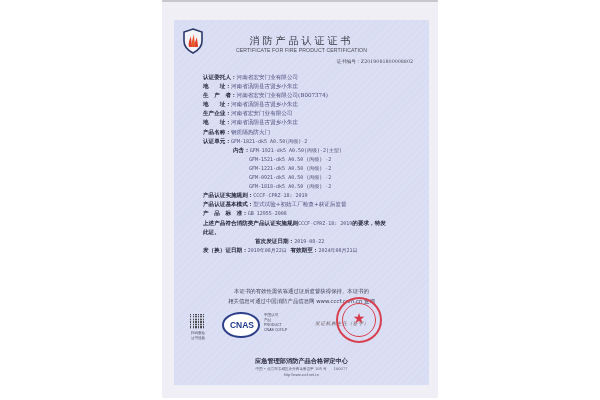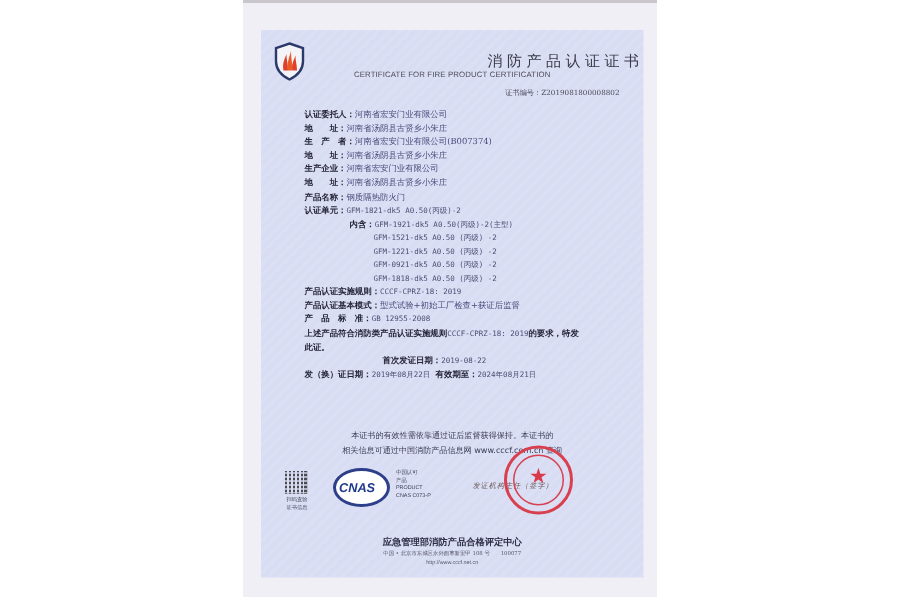--- a/index.html
+++ b/index.html
@@ -2,39 +2,39 @@
 <html><head>
 <meta charset="utf-8">
 <style>
   html, body { margin: 0; padding: 0; background: #ffffff; }
   body { width: 600px; height: 400px; position: relative; overflow: hidden; font-family: "DejaVu Serif", serif; }
   .top-strip { position: absolute; left: 162px; top: 0; width: 276px; height: 2px; background: #c9c7cc; }
   .card { position: absolute; left: 162px; top: 2px; width: 276px; height: 396px; background: #f1eff6; }
   .panel { position: absolute; left: 12px; top: 18px; width: 255px; height: 365px; background: #d9ddf3;
            background-image: repeating-linear-gradient(135deg, rgba(255,255,255,0.08) 0 2px, rgba(0,0,0,0) 2px 5px); }
   .logo { position: absolute; left: 8px; top: 8px; width: 22px; height: 26px; }
-  .title { position: absolute; left: 0; right: 0; top: 14px; text-align: right; font-size: 10px; letter-spacing: 3px; color: #3a3a48; font-family: "DejaVu Sans", sans-serif; }
+  .title { position: absolute; left: 0; right: 0; top: 14px; text-align: center; font-size: 10px; letter-spacing: 3px; color: #3a3a48; font-family: "DejaVu Sans", sans-serif; }
   .subtitle { position: absolute; left: 0; right: 0; top: 27px; text-align: center; font-size: 5.2px; color: #4b4b58; font-family: "Liberation Sans", sans-serif; letter-spacing: 0.1px; }
   .cert-no { position: absolute; right: 16px; top: 38px; font-size: 4.8px; color: #4b4b58; }
   .body-text { position: absolute; left: 29px; top: 53px; width: 215px; font-size: 5.6px; color: #3e3f70; line-height: 9.1px; }
   .row { white-space: nowrap; height: 9.1px; }
   .lbl { font-weight: bold; color: #25253a; font-family: "DejaVu Sans", sans-serif; display: inline-block; }
   .val { color: #4a4a7a; }
   .mono { font-family: "DejaVu Sans Mono", monospace; font-size: 5px; color: #4d4d72; }
   .indent1 { padding-left: 30px; }
   .indent2 { padding-left: 42px; }
   .ind-first { padding-left: 46px; }
   .notice { position: absolute; left: 0; right: 0; top: 266px; text-align: center; font-size: 5.4px; color: #3b3b55; line-height: 10px; font-family: "DejaVu Sans", sans-serif; }
   .qr { position: absolute; left: 16px; top: 294px; width: 15px; height: 15px; background:
         repeating-linear-gradient(90deg, #333 0 1.4px, #d9ddf3 1.4px 2.6px),
         #333; opacity: 0.85; }
   .qr::after { content: ""; position: absolute; inset: 0; background: repeating-linear-gradient(0deg, rgba(217,221,243,0.7) 0 1.2px, transparent 1.2px 2.6px); }
   .qr-caption { position: absolute; left: 12px; top: 311px; width: 24px; text-align: center; font-size: 3.5px; color: #4a4a62; line-height: 4.5px; }
   .cnas { position: absolute; left: 48px; top: 292px; width: 38px; height: 26px; border-radius: 50%; background: #ffffff; border: 2.5px solid #2e3f8a; box-sizing: border-box; }
-  .cnas-text { position: absolute; left: 2px; right: 0; top: 6px; text-align: left; font-size: 8.5px; font-weight: bold; font-style: italic; color: #1f3a8c; font-family: "Liberation Sans", sans-serif; }
+  .cnas-text { position: absolute; left: 2px; right: 0; top: 6px; text-align: center; font-size: 8.5px; font-weight: bold; color: #1f3a8c; font-family: "Liberation Sans", sans-serif; }
   .cnas-info { position: absolute; left: 90px; top: 293px; font-size: 3.6px; color: #3b3b55; line-height: 5px; font-family: "Liberation Sans", sans-serif; }
   .stamp { position: absolute; left: 162px; top: 277px; width: 46px; height: 46px; border-radius: 50%; border: 2px solid #d84050; box-sizing: border-box; }
   .stamp-inner { position: absolute; left: 4px; top: 4px; right: 4px; bottom: 4px; border-radius: 50%; border: 0.8px solid #d84050; }
   .star { position: absolute; left: 0; right: 0; top: 12px; text-align: center; color: #d83a4a; font-size: 14px; line-height: 14px; }
   .signature { position: absolute; left: 141px; top: 300px; font-size: 4.8px; color: #6a5a5a; font-style: italic; letter-spacing: 0.6px; }
   .org { position: absolute; left: 0; right: 0; top: 337px; text-align: center; font-size: 6.2px; font-weight: bold; color: #2d2d45; font-family: "DejaVu Sans", sans-serif; }
   .addr { position: absolute; left: 0; right: 0; top: 347px; text-align: center; font-size: 3.6px; color: #55556a; }
   .url { position: absolute; left: 0; right: 0; top: 353px; text-align: center; font-size: 3.6px; color: #55556a; font-family: "Liberation Sans", sans-serif; }
 </style>
 </head>

